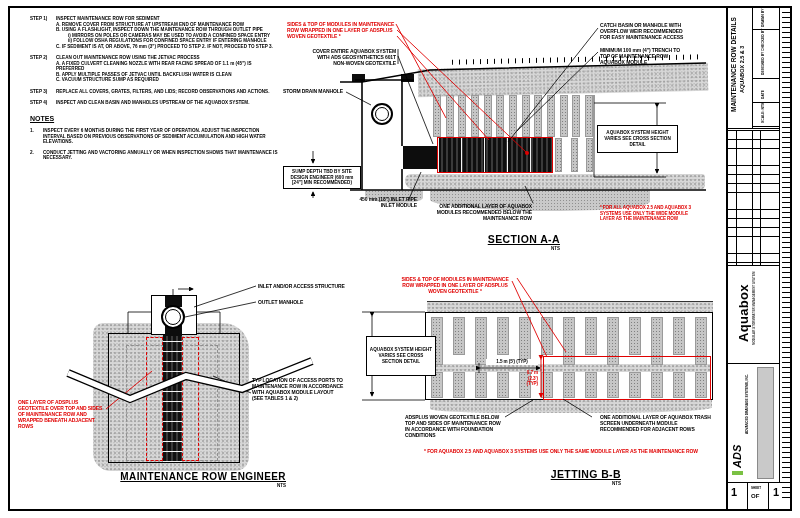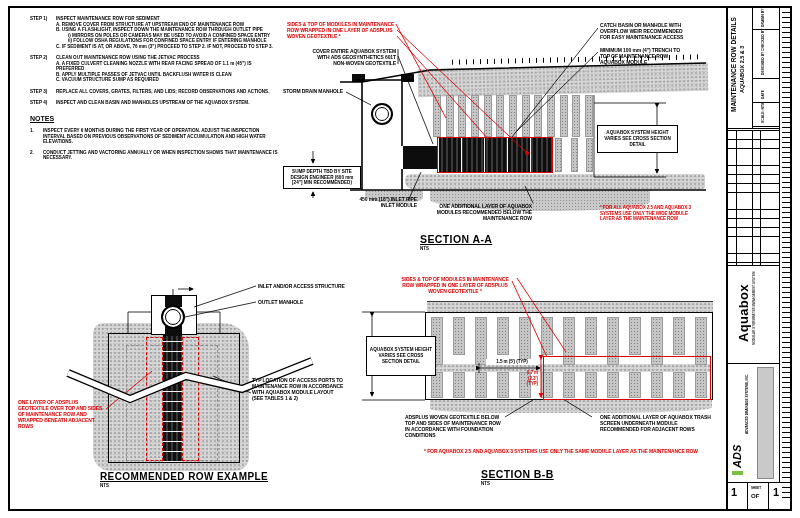--- a/index.html
+++ b/index.html
@@ -6,21 +6,21 @@
   html,body{background:#fff;}
   body{font-family:"Liberation Sans",sans-serif;}
   .sheet{position:relative;width:800px;height:518px;background:#fff;overflow:hidden;}
   .abs{position:absolute;}
   .border-outer{position:absolute;left:8px;top:6px;width:784px;height:505px;border:2px solid #000;}
   
   .ann{position:absolute;font:700 5px/1.22 "Liberation Sans",sans-serif;color:#000;letter-spacing:-.1px;}
   .tiny{font-size:4.6px;}
   .r{color:#e00000;}
   .box{position:absolute;background:#fff;border:1px solid #000;font:700 4.6px/1.3 "Liberation Sans",sans-serif;text-align:center;display:flex;align-items:center;justify-content:center;padding:2px;z-index:6;}
-  .sec-title{position:absolute;font:800 10.5px/1 "Liberation Sans",sans-serif;text-align:left;letter-spacing:.4px;z-index:6;}
+  .sec-title{position:absolute;font:800 10.5px/1 "Liberation Sans",sans-serif;text-align:right;letter-spacing:.4px;z-index:6;}
   .sec-title .t{text-decoration:underline;}
   .sec-title .s{display:block;font:700 4.5px/1.8 "Liberation Sans",sans-serif;letter-spacing:0;text-decoration:none;}
   
   .stone{background-color:#d7d7d7;background-image:radial-gradient(#7f7f7f .6px,transparent .8px),radial-gradient(#a8a8a8 .5px,transparent .7px);background-size:4px 4px,3px 3px;background-position:0 0,1.5px 1.2px;}
   .soil{background-color:#c9c9c9;background-image:radial-gradient(#8f8f8f .6px,transparent .8px);background-size:3px 3px;}
   .cols{position:absolute;display:flex;justify-content:space-between;align-items:flex-start;z-index:2;}
   .mcol{background-color:#c6c6c6;background-image:radial-gradient(#808080 .5px,transparent .7px);background-size:3px 3px;border:.5px solid #9a9a9a;}
   .darkrow{position:absolute;border:1.2px solid #e00000;z-index:3;
     background-image:repeating-linear-gradient(90deg,rgba(255,255,255,.95) 0 1.5px,transparent 1.5px 23px),repeating-linear-gradient(90deg,#0e0e0e 0 2.6px,#3a3a3a 2.6px 5px);}
   .darkcol{position:absolute;z-index:3;
@@ -261,37 +261,37 @@
   <div class="sec-title" style="left:420px;top:234px;width:140px;">
     <span class="t">SECTION A-A</span>
     <span class="s">NTS</span>
   </div>
 
   <div class="ann" style="left:258px;top:283px;width:92px;z-index:6;">INLET AND/OR ACCESS STRUCTURE</div>
   <div class="ann" style="left:258px;top:299px;width:70px;z-index:6;">OUTLET MANHOLE</div>
   <div class="ann" style="left:252px;top:377px;width:92px;z-index:6;">TYP LOCATION OF ACCESS PORTS TO MAINTENANCE ROW IN ACCORDANCE WITH AQUABOX MODULE LAYOUT (SEE TABLES 1 &amp; 2)</div>
   <div class="ann r" style="left:18px;top:399px;width:88px;z-index:6;">ONE LAYER OF ADSPLUS GEOTEXTILE OVER TOP AND SIDES OF MAINTENANCE ROW AND WRAPPED BENEATH ADJACENT ROWS</div>
   <div class="sec-title" style="left:100px;top:472px;width:186px;font-size:10px;">
-    <span class="t">RECOMMENDED ROW EXAMPLE</span>
+    <span class="t">MAINTENANCE ROW ENGINEER</span>
     <span class="s">NTS</span>
   </div>
 
   <div class="ann r" style="left:397px;top:276px;width:116px;text-align:center;z-index:6;">SIDES &amp; TOP OF MODULES IN MAINTENANCE ROW WRAPPED IN ONE LAYER OF ADSPLUS WOVEN GEOTEXTILE *</div>
   <div class="box" style="left:366px;top:336px;width:70px;height:40px;">AQUABOX SYSTEM HEIGHT VARIES SEE CROSS SECTION DETAIL</div>
   <div class="ann tiny" style="left:486px;top:359px;width:52px;text-align:center;z-index:6;background:#fff;">1.5 m (5') (TYP)</div>
   <div class="ann r tiny" style="left:512px;top:370px;width:26px;text-align:right;z-index:6;">
     <div>0.7 m</div>
     <div>(2.3')</div>
     <div>(TYP)</div>
   </div>
   <div class="ann" style="left:405px;top:414px;width:100px;z-index:6;">ADSPLUS WOVEN GEOTEXTILE BELOW TOP AND SIDES OF MAINTENANCE ROW IN ACCORDANCE WITH FOUNDATION CONDITIONS</div>
   <div class="ann" style="left:600px;top:414px;width:112px;z-index:6;">ONE ADDITIONAL LAYER OF AQUABOX TRASH SCREEN UNDERNEATH MODULE RECOMMENDED FOR ADJACENT ROWS</div>
   <div class="ann r" style="left:415px;top:448px;width:292px;text-align:center;z-index:6;">* FOR AQUABOX 2.5 AND AQUABOX 3 SYSTEMS USE ONLY THE SAME MODULE LAYER AS THE MAINTENANCE ROW</div>
   <div class="sec-title" style="left:481px;top:469px;width:140px;">
-    <span class="t">SECTION B-B</span>
+    <span class="t">JETTING B-B</span>
     <span class="s">NTS</span>
   </div>
 
   <div class="vline" style="left:726px;top:6px;height:505px;width:2px;"></div>
   <div class="vline" style="left:752px;top:6px;height:122px;"></div>
   <div class="vline" style="left:779px;top:6px;height:476px;"></div>
   <div class="hline" style="left:727px;top:128px;width:52px;"></div>
   <div class="hline" style="left:727px;top:265px;width:52px;"></div>
   <div class="hline" style="left:727px;top:363px;width:52px;"></div>
   <div class="hline" style="left:727px;top:482px;width:65px;"></div>

